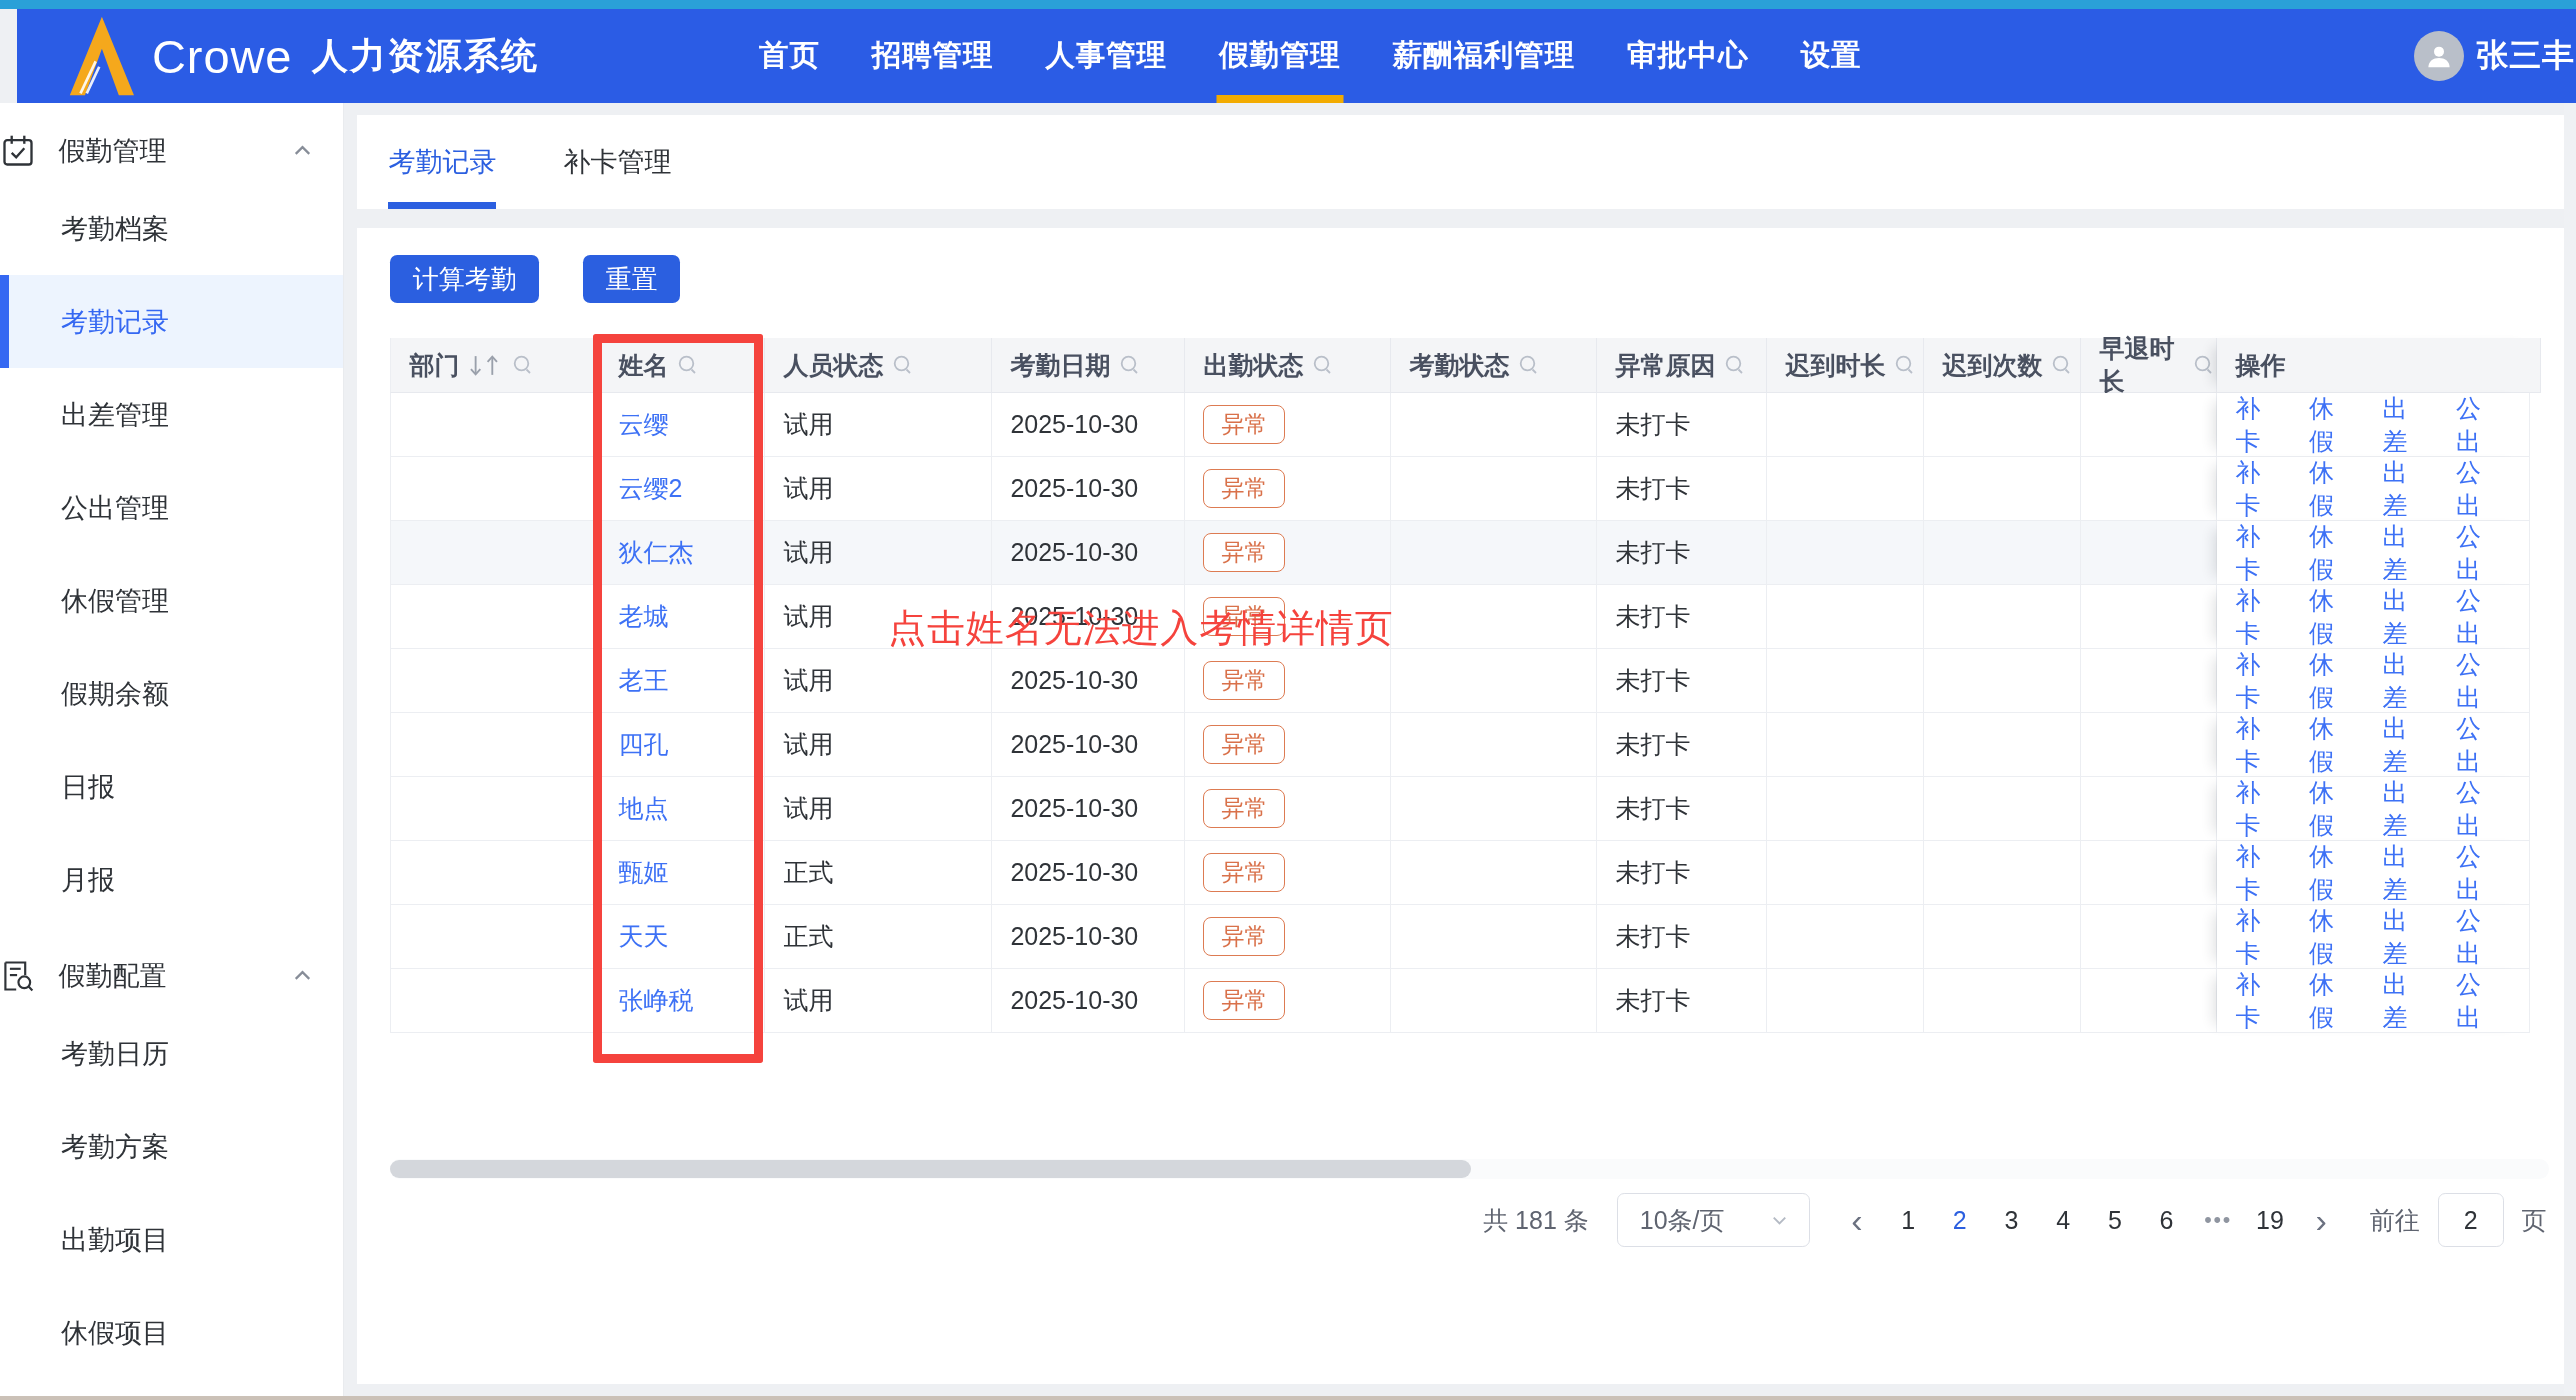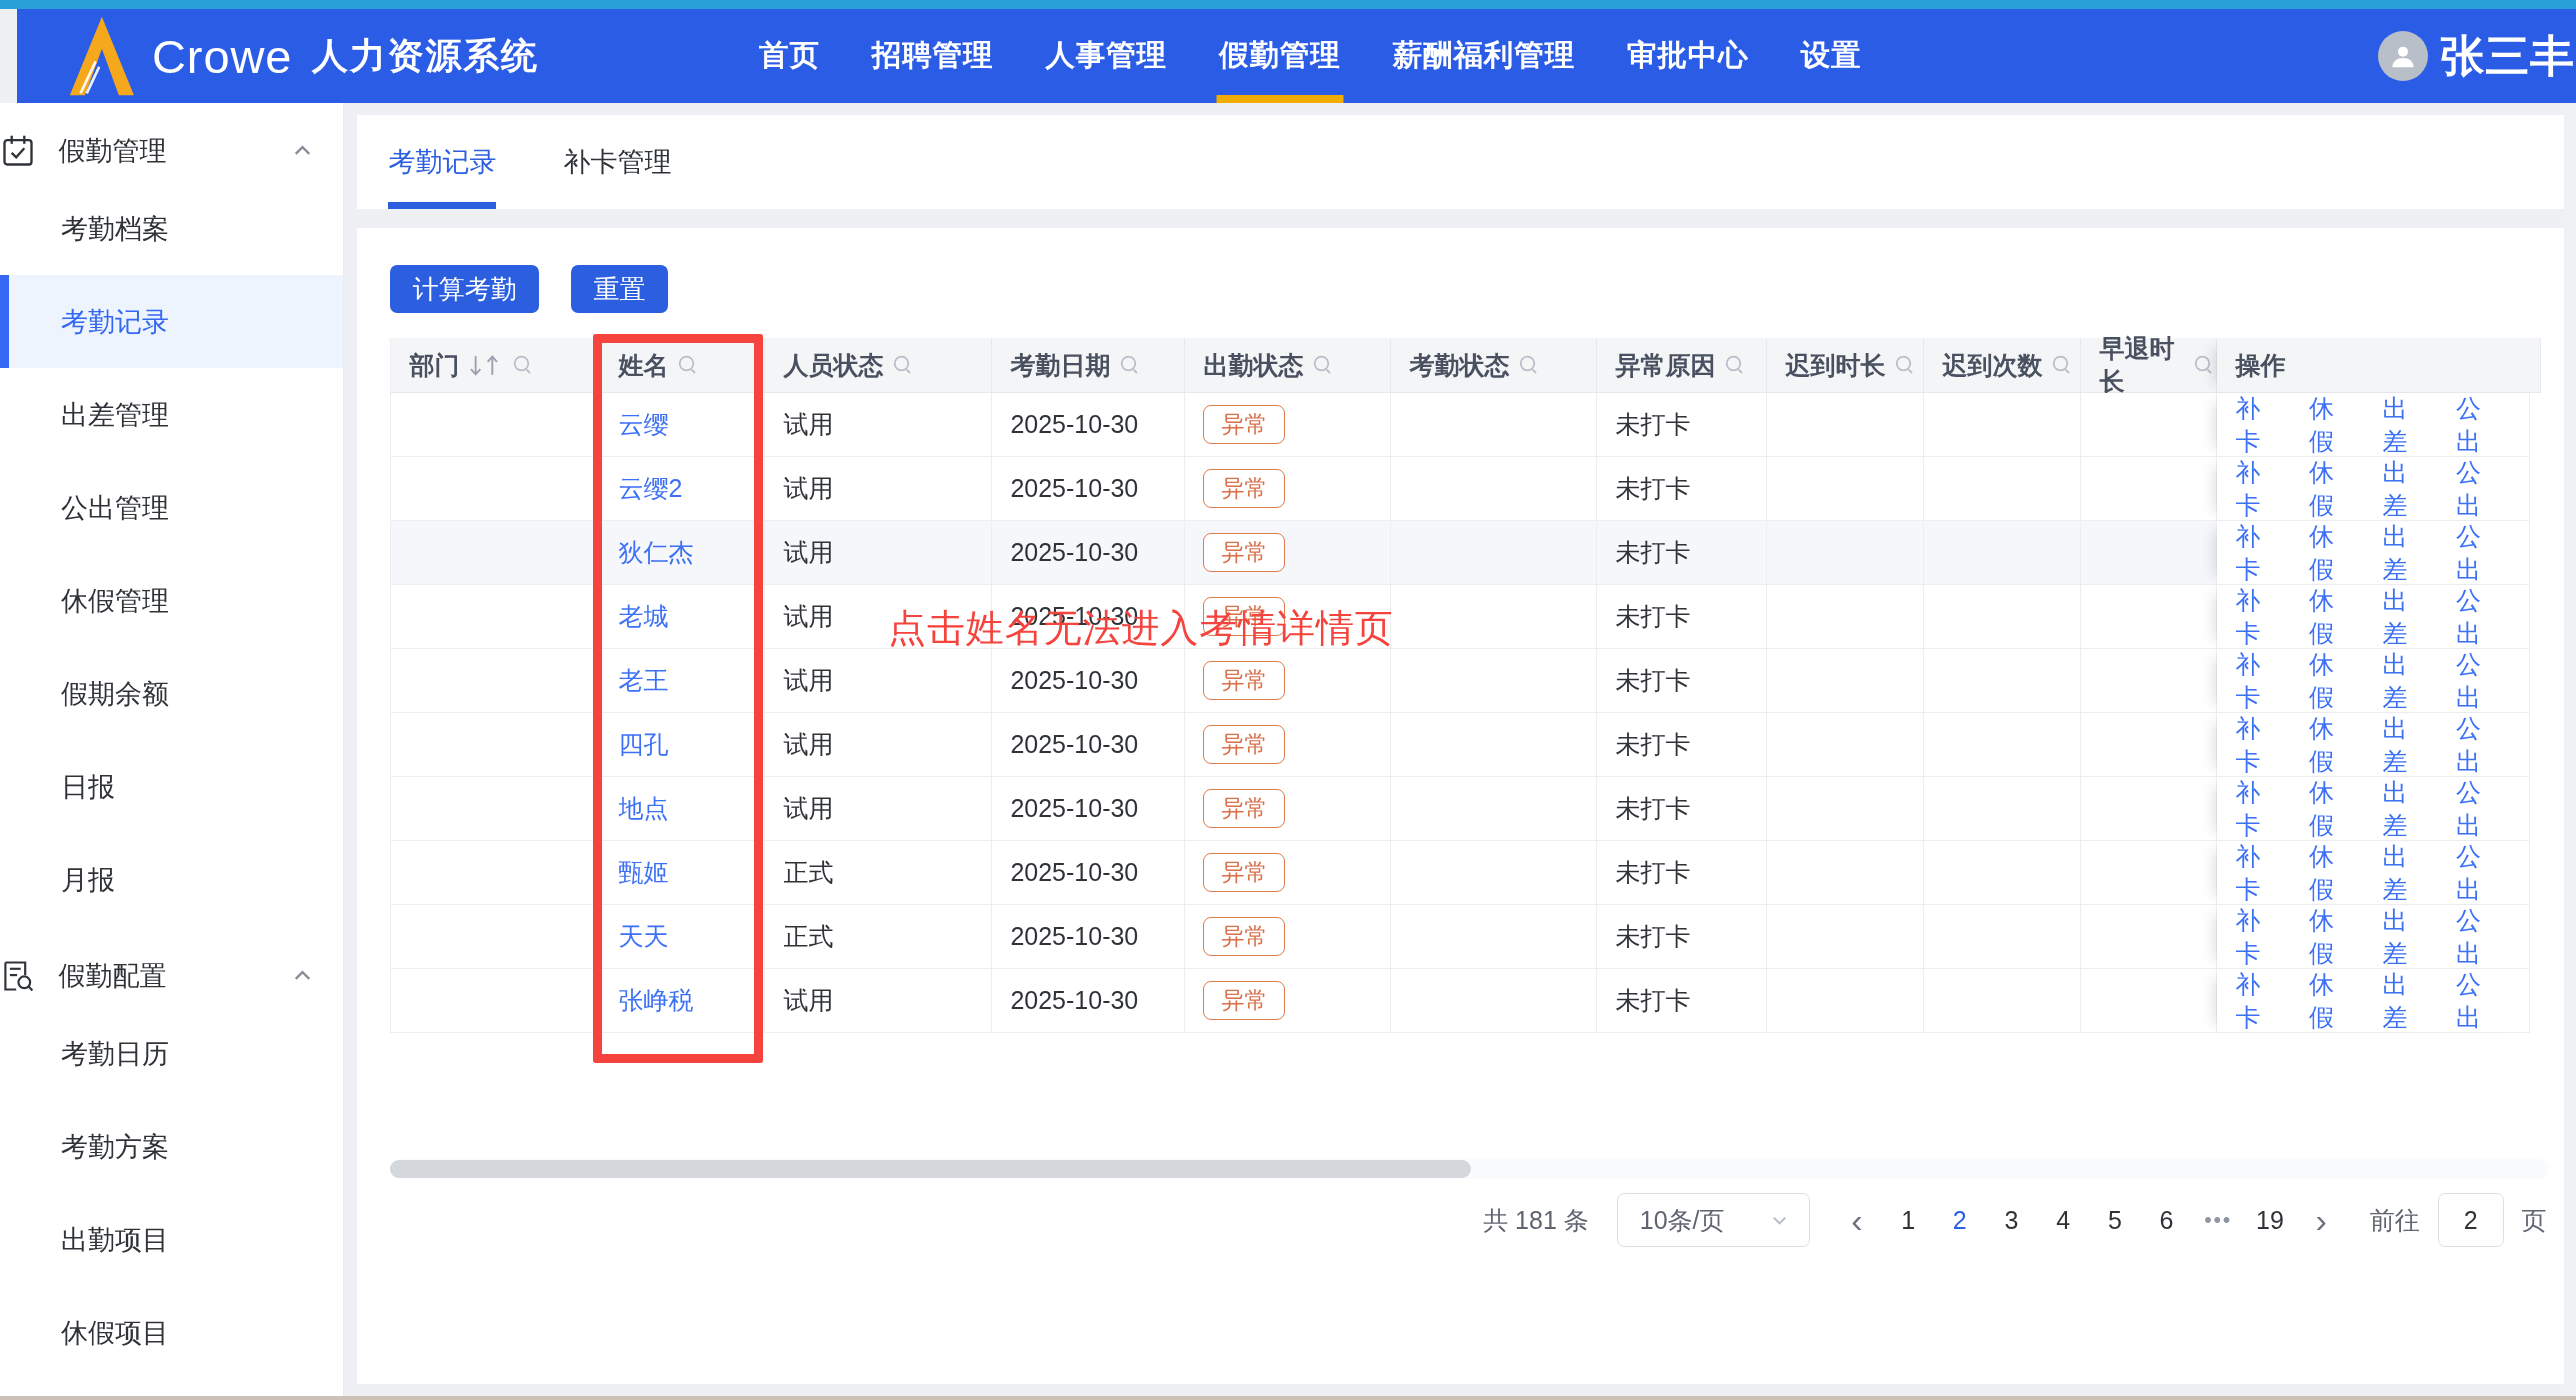--- a/index.html
+++ b/index.html
@@ -11,40 +11,40 @@
   .top-strip { position:absolute; left:0; top:0; width:100%; height:9px; background:#2aa0d8; }
   .hdr { position:absolute; left:17px; top:9px; width:100%; height:94px; background:#2b5ce5; }
   .logo { position:absolute; left:49px; top:0; height:94px; display:flex; align-items:center; }
   .logo .brand { color:#fff; font-size:47px; font-weight:400; letter-spacing:0.9px; margin-left:16px; }
   .logo .product { color:#fff; font-size:36px; font-weight:700; margin-left:19.7px; letter-spacing:1.8px; }
   .nav { position:absolute; left:716px; top:0; height:94px; display:flex; }
   .nav-item { position:relative; height:94px; display:flex; align-items:center; padding:0 26px; color:#fff; font-size:29.5px; font-weight:600; letter-spacing:0.9px; cursor:pointer; }
   .nav-item.active::after { content:""; position:absolute; left:50%; transform:translateX(-50%); bottom:0; width:127px; height:8px; background:#f2ab00; }
   .user { position:absolute; right:18px; top:0; height:94px; display:flex; align-items:center; gap:12.5px; cursor:pointer; }
   .avatar { width:50px; height:50px; border-radius:50%; background:#b9bfc9; display:flex; align-items:center; justify-content:center; }
-  .user .uname { color:#fff; font-size:44px; font-weight:700; letter-spacing:0.9px; }
+  .user .uname { color:#fff; font-size:32px; font-weight:700; letter-spacing:0.9px; }
 
   
   .sidebar { position:absolute; left:0; top:103px; width:344px; height:1297px; background:#fff; border-right:0.9px solid #e9ebee; padding-top:16px; }
   .sgroup { height:63px; display:flex; align-items:center; cursor:pointer; }
   .sgroup .glabel { margin-left:22.4px; font-size:27px; color:#2f3338; }
   .sgroup .gchev { margin-left:auto; margin-right:27px; display:flex; }
   .sgroup.g2 { margin-top:18px; }
   .sitem { height:93px; display:flex; align-items:center; padding-left:61px; font-size:27px; color:#2f3338; cursor:pointer; }
   .sitem.active { background:#edf4fe; color:#3568f2; box-shadow:inset 9px 0 0 #3568f2; }
 
   
   .content { position:absolute; left:344px; top:103px; right:0; bottom:0; background:#eef0f3; }
   .tabcard { position:absolute; left:13.4px; top:11.6px; right:0; height:94px; background:#fff; display:flex; padding-left:31px; }
   .tab { position:relative; height:94px; display:flex; align-items:center; font-size:27px; color:#2f3338; margin-right:67px; cursor:pointer; }
   .tab.active { color:#2b5fe0; }
   .tab.active::after { content:""; position:absolute; left:0; bottom:0; width:100%; height:6.3px; background:#2b5fe0; }
 
   .maincard { position:absolute; left:13.4px; top:125px; right:0; height:1156px; background:#fff; }
-  .toolbar { position:absolute; left:33px; top:37px; display:flex; gap:32px; }
+  .toolbar { position:absolute; left:33px; top:27px; display:flex; gap:44px; }
   .btn { background:#2b5fe0; color:#fff; border:none; border-radius:7.2px; height:48px; padding:0 22.4px; font-size:26px; font-family:inherit; cursor:pointer; }
 
   
   .table { position:absolute; left:33px; top:110px; }
   .trow { display:flex; }
   .cell { flex:none; display:flex; align-items:center; padding-left:18px; border-right:0.9px solid #eceef2; border-bottom:0.9px solid #eceef2; font-size:25px; color:#2f3338; background:#fff; }
   .trow .cell:first-child { border-left:0.9px solid #eceef2; }
   .thead .cell { height:55px; background:#f4f5f7; color:#495060; font-weight:700; gap:8px; border-color:#e7e9ee; }
   .tbody .cell { height:64px; }
   .trow.hl .cell { background:#f5f7fa; }

